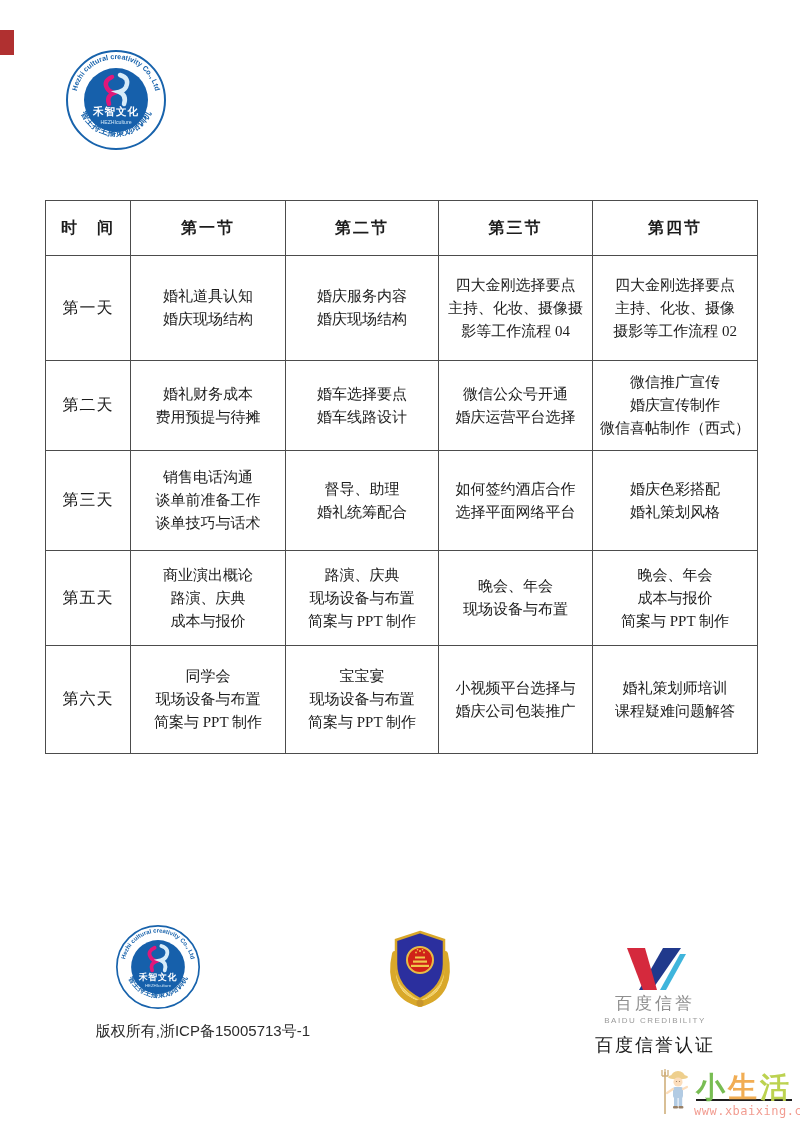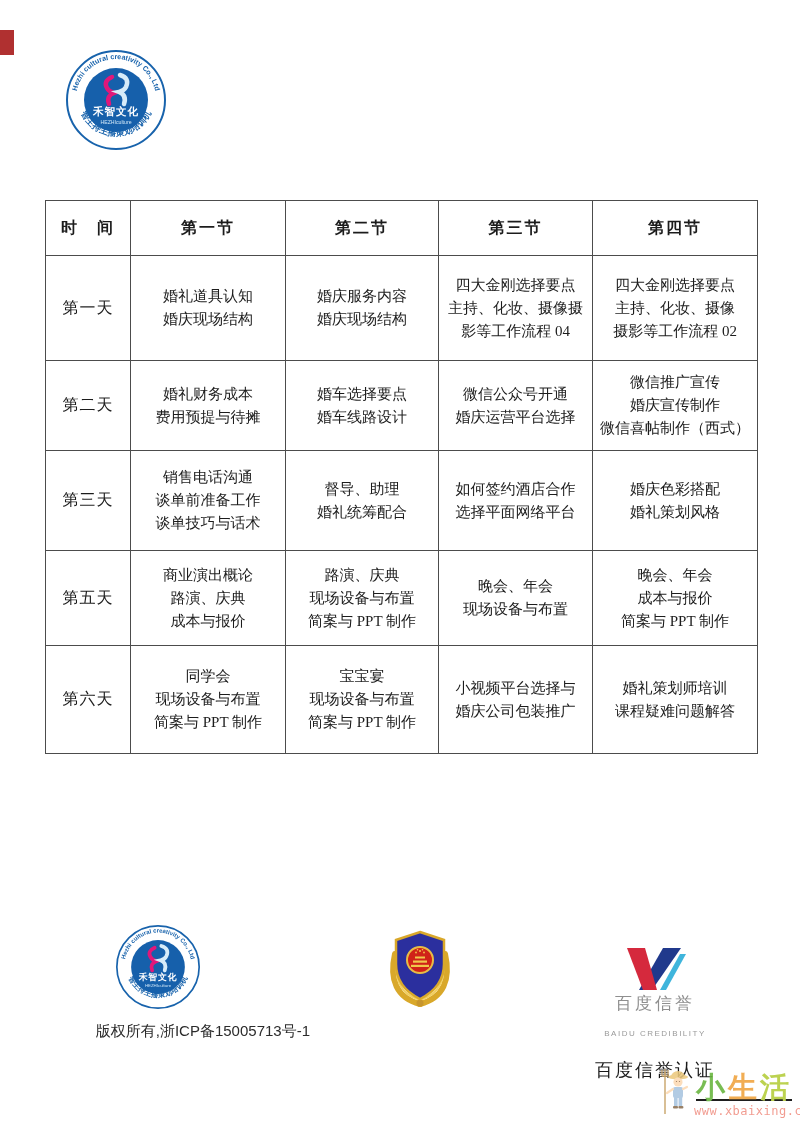--- a/index.html
+++ b/index.html
@@ -33,23 +33,23 @@
 
   
   .icp-text{position:absolute;left:55px;top:1022px;width:255px;text-align:right;
     font-family:"Liberation Sans","DejaVu Sans",sans-serif;font-size:15px;color:#2b2b2b;}
   .police-badge{position:absolute;left:387px;top:928px;}
   .police-text{position:absolute;left:295px;top:1018px;width:250px;text-align:center;
     font-family:"Liberation Sans","DejaVu Sans",sans-serif;font-size:17px;font-weight:bold;color:#0d0d0d;}
   .baidu{position:absolute;left:572px;top:946px;width:166px;text-align:center;}
   .baidu .cn{font-size:17px;letter-spacing:3px;color:#8f8f8f;
     font-family:"Liberation Sans","DejaVu Sans",sans-serif;}
-  .baidu .en{margin-top:14px;font-size:8px;letter-spacing:1.5px;color:#9a9a9a;
+  .baidu .en{margin-top:1px;font-size:8px;letter-spacing:1.5px;color:#9a9a9a;
     font-family:"Liberation Sans","DejaVu Sans",sans-serif;}
-  .baidu .cert{margin-top:20px;font-size:18px;letter-spacing:2px;color:#191919;
+  .baidu .cert{margin-top:8px;font-size:18px;letter-spacing:2px;color:#191919;
     font-family:"Liberation Sans","DejaVu Sans",sans-serif;}
 
   
   .watermark{position:absolute;left:660px;top:1066px;width:138px;height:56px;opacity:.88;}
   .wm-farmer{position:absolute;left:0;top:0;}
   .wm-name{position:absolute;left:36px;top:2px;font-family:"Liberation Sans","DejaVu Sans",sans-serif;
     font-weight:bold;font-size:29px;letter-spacing:3px;white-space:nowrap;text-decoration:underline;}
   .wm-url{position:absolute;left:34px;top:38px;font-family:"DejaVu Sans Mono","Liberation Mono",monospace;
     font-size:12px;letter-spacing:.5px;white-space:nowrap;}
 </style>

